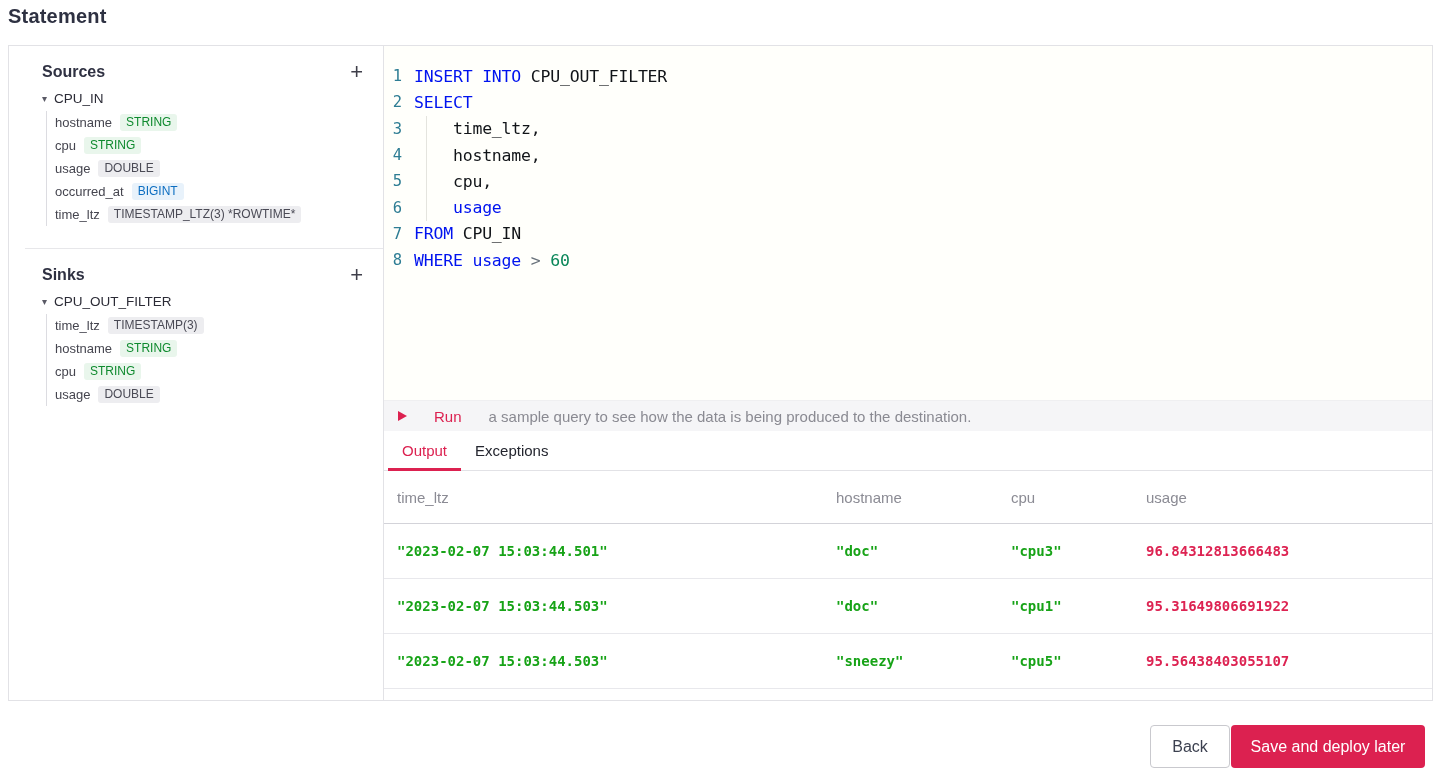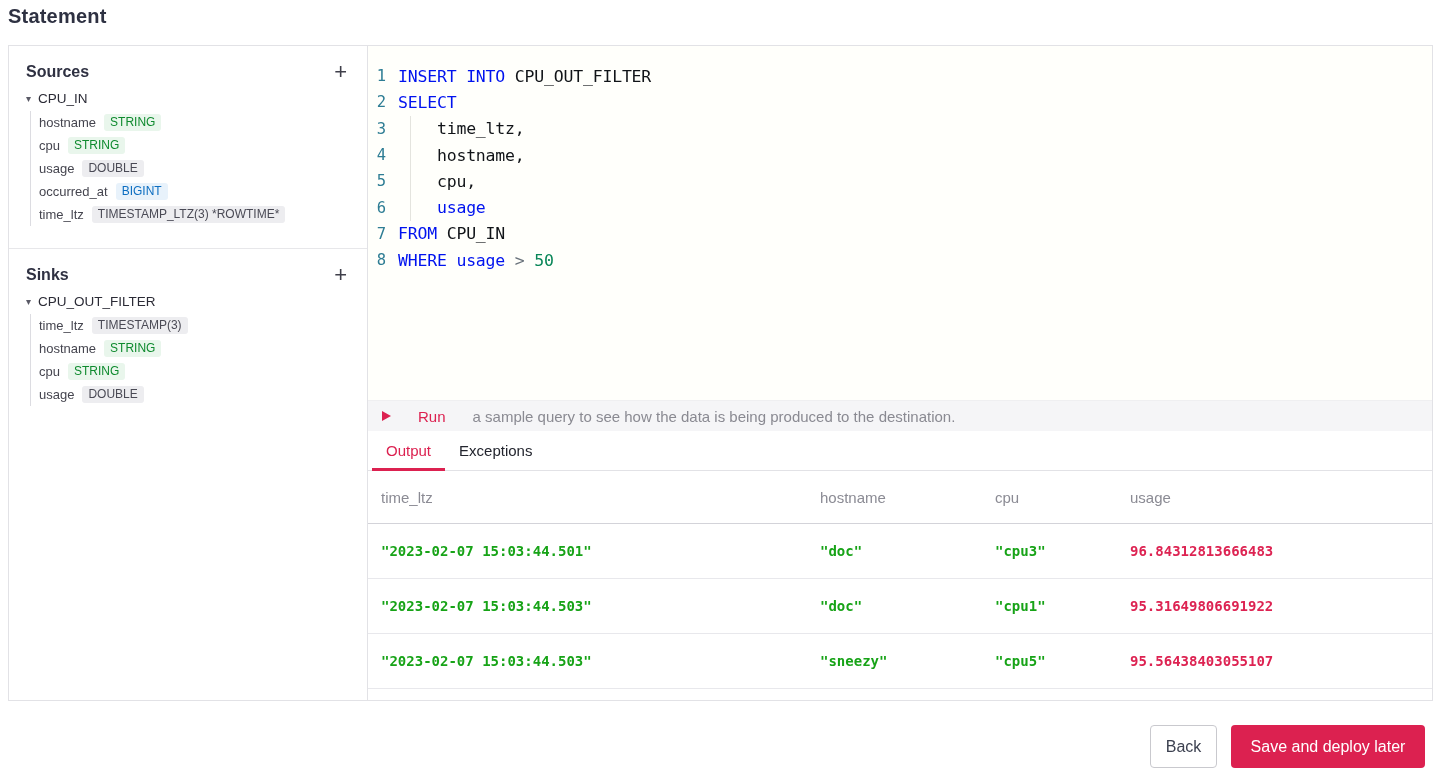--- a/index.html
+++ b/index.html
@@ -1,20 +1,20 @@
 <!DOCTYPE html>
 <html><head>
 <meta charset="utf-8">
 <style>
   * { margin:0; padding:0; box-sizing:border-box; }
   html,body { width:1450px; height:773px; background:#ffffff; font-family:"Liberation Sans", sans-serif; position:relative; overflow:hidden; }
 
   .page-title { position:absolute; left:8px; top:5px; font-size:20px; font-weight:700; color:#2e3142; letter-spacing:.2px; }
 
-  .container { position:absolute; left:8px; top:45px; width:1425px; height:656px; border:1px solid #e2e2e6; background:#fff; display:flex; }
+  .container { position:absolute; left:8px; top:45px; width:1425px; height:656px; border:1px solid #e2e2e6; background:#fff; display:flex;padding-left:16px; }
 
   
   .sidebar { flex:0 0 359px; border-right:1px solid #e2e2e6; display:flex; flex-direction:column; background:#fff; }
   .panel { padding:17px 20px 22px 17px; }
   .panel-header { display:flex; justify-content:space-between; align-items:center; }
   .panel-title { font-size:16px; font-weight:700; color:#2f3142; }
   .plus-btn { font-size:22px; line-height:18px; color:#3f3f4a; background:none; border:none; cursor:pointer; font-family:"Liberation Sans", sans-serif; }
   .tree-item { margin-top:10px; display:flex; align-items:center; gap:7px; font-size:13.5px; color:#2b2b36; cursor:pointer; }
   .caret { font-size:10px; color:#5a5a66; }
   .field-list { margin:5px 0 0 4px; border-left:1px solid #dcdce1; padding-left:8px; }
@@ -51,21 +51,21 @@
 
   .table { flex:1; display:flex; flex-direction:column; overflow:hidden; }
   .thead, .trow { display:grid; grid-template-columns:439px 175px 135px 1fr; padding-left:13px; align-items:center; }
   .thead { height:53px; border-bottom:1px solid #d3d3d9; color:#8b8b94; font-size:15px; }
   .trow { height:55px; border-bottom:1px solid #e8e8ec; font-family:"DejaVu Sans Mono", monospace; font-size:14px; font-weight:700; }
   .cell-green { color:#17a317; }
   .cell-red { color:#dd2352; }
 
   
   .btn { position:absolute; top:725px; height:43px; border-radius:4px; font-size:16px; font-family:"Liberation Sans", sans-serif; cursor:pointer; }
-  .btn-back { left:1150px; width:67px; background:#fff; border:1px solid #c9c9ce; color:#3c4150; }
+  .btn-back { left:1150px; width:80px; background:#fff; border:1px solid #c9c9ce; color:#3c4150; }
   .btn-save { left:1231px; width:194px; background:#dc2150; border:none; color:#ffffff; }
 </style>
 </head>
 <body>
 
 <h1 class="page-title">Statement</h1>
 
 <div class="container">
 
   <aside class="sidebar">
@@ -162,21 +162,21 @@
           <div class="code-line">
             <span class="line-number">6</span>
             <span class="code-text"><span class="tok-id">    </span><span class="tok-kw">usage</span></span>
           </div>
           <div class="code-line">
             <span class="line-number">7</span>
             <span class="code-text"><span class="tok-kw">FROM</span><span class="tok-id"> CPU_IN</span></span>
           </div>
           <div class="code-line">
             <span class="line-number">8</span>
-            <span class="code-text"><span class="tok-kw">WHERE</span><span class="tok-id"> </span><span class="tok-kw">usage</span><span class="tok-id"> </span><span class="tok-op">&gt;</span><span class="tok-id"> </span><span class="tok-num">50</span></span>
+            <span class="code-text"><span class="tok-kw">WHERE</span><span class="tok-id"> </span><span class="tok-kw">usage</span><span class="tok-id"> </span><span class="tok-op">&gt;</span><span class="tok-id"> </span><span class="tok-num">60</span></span>
           </div>
         </div>
     </div>
 
     <div class="runbar">
       <span class="play-icon"></span>
       <span class="run-label">Run</span>
       <span class="run-message">a sample query to see how the data is being produced to the destination.</span>
     </div>
 

